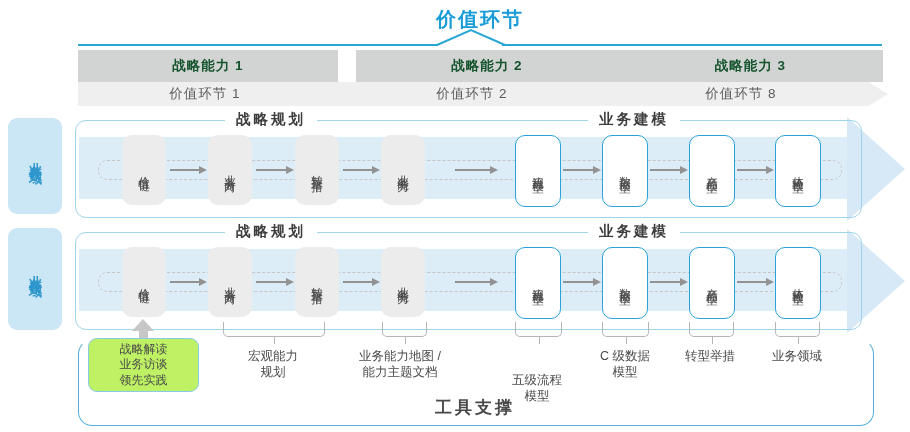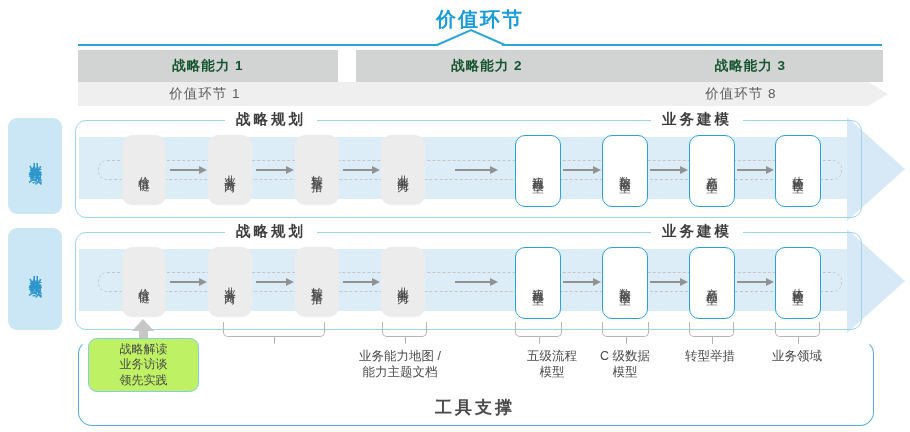--- a/index.html
+++ b/index.html
@@ -45,21 +45,21 @@
   
   .row{position:absolute;left:75px;width:787px;height:98px;}
   .row-1{top:120px;} .row-2{top:232px;}
   .shaft{position:absolute;left:4px;top:17px;width:770px;height:62px;background:#ddedf8;}
   .big-arrow{position:absolute;left:772px;top:-3px;width:58px;height:104px;background:#d7e9f6;
     clip-path:polygon(0 0,100% 50%,0 100%);}
   .row-frame{position:absolute;inset:0;border:1.5px solid #9fd4ea;border-radius:11px;}
   .row-header{position:absolute;top:-10px;transform:translateX(-50%);background:#fff;
     padding:0 11px;font-size:14.5px;font-weight:bold;color:#3d3d3d;letter-spacing:3px;
     white-space:nowrap;z-index:3;}
-  .rh-1{left:196px;} .rh-2{left:622px;}
+  .rh-1{left:196px;} .rh-2{left:559px;}
   .dashed-track{position:absolute;left:23px;top:40px;width:742px;height:18px;
     border:1.5px dashed #c6c6c6;border-radius:9px;z-index:1;}
   .fbox{position:absolute;top:15px;width:44px;height:70px;border-radius:10px;z-index:2;
     display:flex;align-items:center;justify-content:center;
     writing-mode:vertical-rl;text-orientation:mixed;
     font-size:11.5px;color:#4a4a4a;letter-spacing:2px;line-height:14px;}
   .fbox.gray{background:#ececec;}
   .fbox.blue{background:#fff;border:1.5px solid #2aa2d8;}
   .bx0{left:47px;}  .bx1{left:133px;} .bx2{left:220px;} .bx3{left:306px;}
   .bx4{left:440px;} .bx5{left:527px;} .bx6{left:614px;} .bx7{left:700px;}
@@ -77,21 +77,21 @@
     border-bottom:12px solid #c7c7c7;}
 
   
   .bracket{position:absolute;top:322px;height:14px;border:1px solid #b5b5b5;border-top:none;
     border-radius:0 0 5px 5px;background:transparent;}
   .bracket::after{content:"";position:absolute;left:50%;bottom:-8px;width:1px;height:8px;background:#b5b5b5;}
   .bk0{left:223px;width:100px;} .bk1{left:382px;width:43px;} .bk2{left:515px;width:45px;}
   .bk3{left:602px;width:45px;}  .bk4{left:689px;width:43px;} .bk5{left:775px;width:43px;}
   .annot{position:absolute;top:348px;width:120px;text-align:center;white-space:pre-line;
     font-size:12.5px;line-height:16px;color:#4a4a4a;}
-  .an0{left:213px;} .an1{left:340px;} .an2{left:492px;}
+  .an0{left:213px;} .an1{left:340px;} .an2{left:477px;margin-top:24px;}
   .an3{left:565px;} .an4{left:650px;} .an5{left:737px;}
 
   
   .inputs-box{position:absolute;left:88px;top:338px;width:109px;height:52px;
     border:1.5px solid #86cbe7;border-radius:9px;background:#bef264;z-index:4;
     display:flex;align-items:center;justify-content:center;text-align:center;
     font-size:12px;line-height:15.5px;color:#4a4a4a;white-space:pre-line;}
 </style>
 </head>
 <body>
@@ -115,20 +115,21 @@
     <span>战略能力 2</span>
   </div>
   <div class="band" style="left:618px;width:265px;">
     <span>战略能力 3</span>
   </div>
 
   <div class="vband"></div>
   <div class="vchev" style="left:325px;"></div>
   <div class="vchev" style="left:597px;"></div>
   <div class="vlabel" style="left:78px;width:254px;">价值环节 1</div>
+  <div class="vlabel" style="left:342px;width:260px;">价值环节 2</div>
   <div class="vlabel" style="left:612px;width:258px;">价值环节 8</div>
 
   <div class="domain" style="top:118px;height:96px;">业务领域 1</div>
   <div class="domain" style="top:228px;height:102px;">业务领域 2</div>
 
   <div class="tool-frame"></div>
 
   <div class="row row-1">
     <div class="shaft"></div>
     <div class="big-arrow"></div>
@@ -180,20 +181,22 @@
   <div class="up-arrow-shaft"></div>
   <div class="up-arrow-head"></div>
 
   <div class="bracket bk0"></div>
   <div class="bracket bk1"></div>
   <div class="bracket bk2"></div>
   <div class="bracket bk3"></div>
   <div class="bracket bk4"></div>
   <div class="bracket bk5"></div>
 
+  <div class="annot an0">宏观能力
+规划</div>
   <div class="annot an1">业务能力地图 /
 能力主题文档</div>
   <div class="annot an2">五级流程
 模型</div>
   <div class="annot an3">C 级数据
 模型</div>
   <div class="annot an4">转型举措</div>
   <div class="annot an5">业务领域</div>
 
   <div class="inputs-box">战略解读

